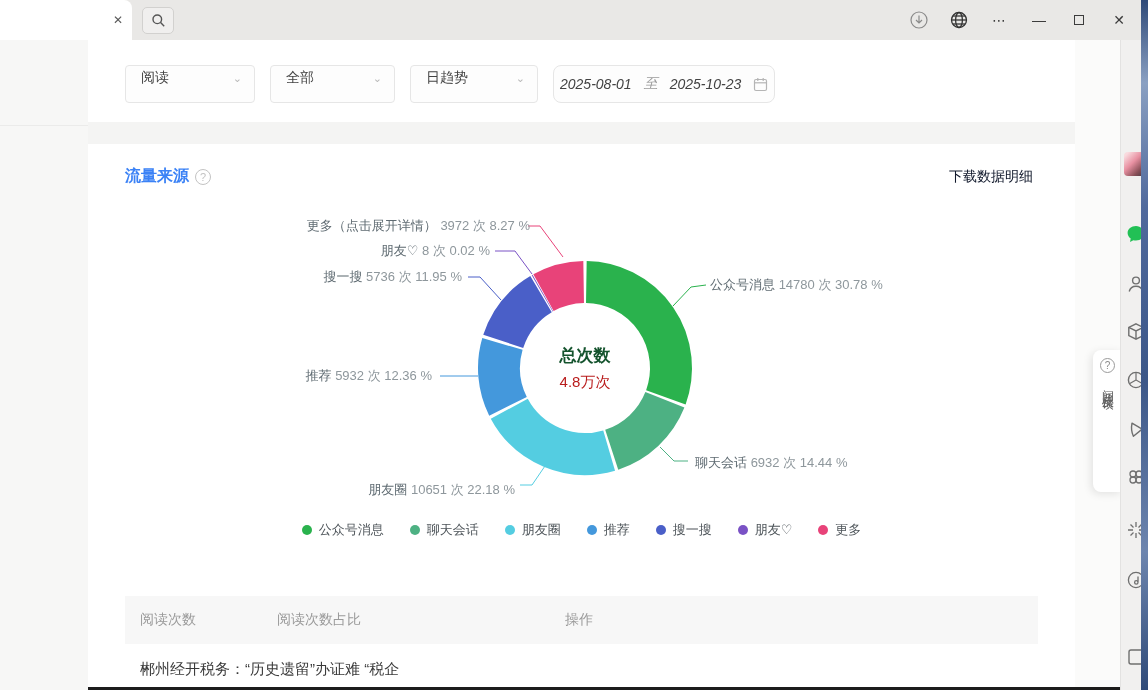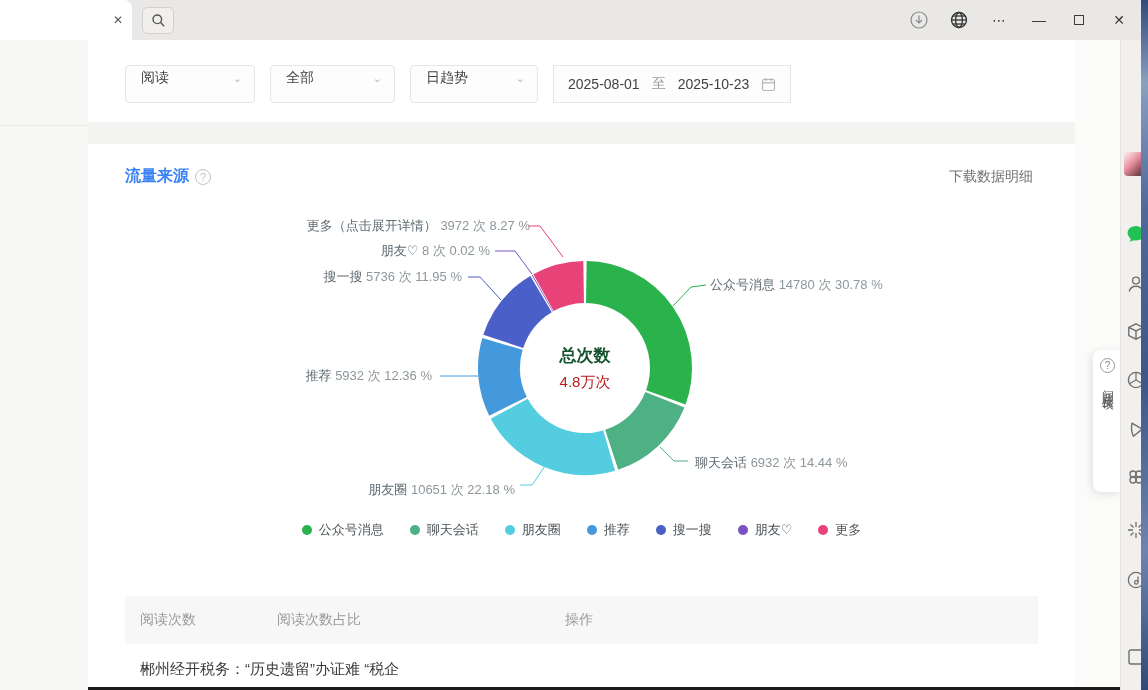--- a/index.html
+++ b/index.html
@@ -25,34 +25,34 @@
   .right-gutter { position:absolute; left:1075px; top:40px; width:45px; height:650px; background:#fbfbfa; }
 
   
   .main { position:absolute; left:88px; top:40px; width:987px; height:650px; background:#fff; padding-top:25px; }
 
   .filter-row { display:flex; gap:15px; margin-left:37px; height:38px; }
   .dd { height:38px; background:#fdfdfd; border:1px solid #e6e6e6; border-radius:4px;
         display:flex; align-items:center; padding:0 12px 12px 15px; font-size:14px; color:#434343; }
   .dd .chev { margin-left:auto; color:#b9b9b9; font-size:11px; padding-left:26px; }
   .dd1 { width:130px; } .dd2 { width:125px; } .dd3 { width:128px; }
-  .datepicker { height:38px; background:#fdfdfd; border:1px solid #e6e6e6; border-radius:0;
-        display:flex; align-items:center; gap:12px; padding:0 14px; font-size:14px; color:#434343; }
+  .datepicker { height:38px; background:#fdfdfd; border:1px solid #e6e6e6; border-radius:8px;
+        display:flex; align-items:center; gap:12px; padding:0 6px; font-size:14px; color:#434343;font-style:italic; }
   .date-sep { color:#9b9b9b; }
   .cal-icon { color:#b5b5b5; display:flex; }
 
   .gray-band { margin-top:19px; width:987px; height:22px; background:#f4f4f3; }
 
   
   .traffic-card { position:relative; width:987px; height:446px; }
   .card-header { position:absolute; left:37px; right:42px; top:22px; display:flex; align-items:center; }
   .card-title { font-size:16px; color:#3b82f6; font-weight:700; }
   .help-circle { width:16px; height:16px; border:1px solid #c3c3c3; border-radius:50%; color:#c3c3c3;
         font-size:11px; line-height:14px; text-align:center; margin-left:6px; }
-  .download-link { margin-left:auto; font-size:14px; color:#737373; cursor:pointer; }
+  .download-link { margin-left:auto; font-size:14px; color:#0f172a; cursor:pointer; }
 
   .chart-svg { position:absolute; left:0; top:0; width:987px; height:446px; }
   .center-text { position:absolute; left:417px; top:200px; width:160px; text-align:center; }
   .center-label { font-size:17px; font-weight:700; color:#14532d; }
   .center-value { font-size:15px; color:#b91c1c; margin-top:6px; }
 
   .chart-label { position:absolute; white-space:nowrap; font-size:13px; line-height:20px; }
   .chart-label .lname { color:#5f6b72; }
   .chart-label .lstats { color:#8e979c; }
 

